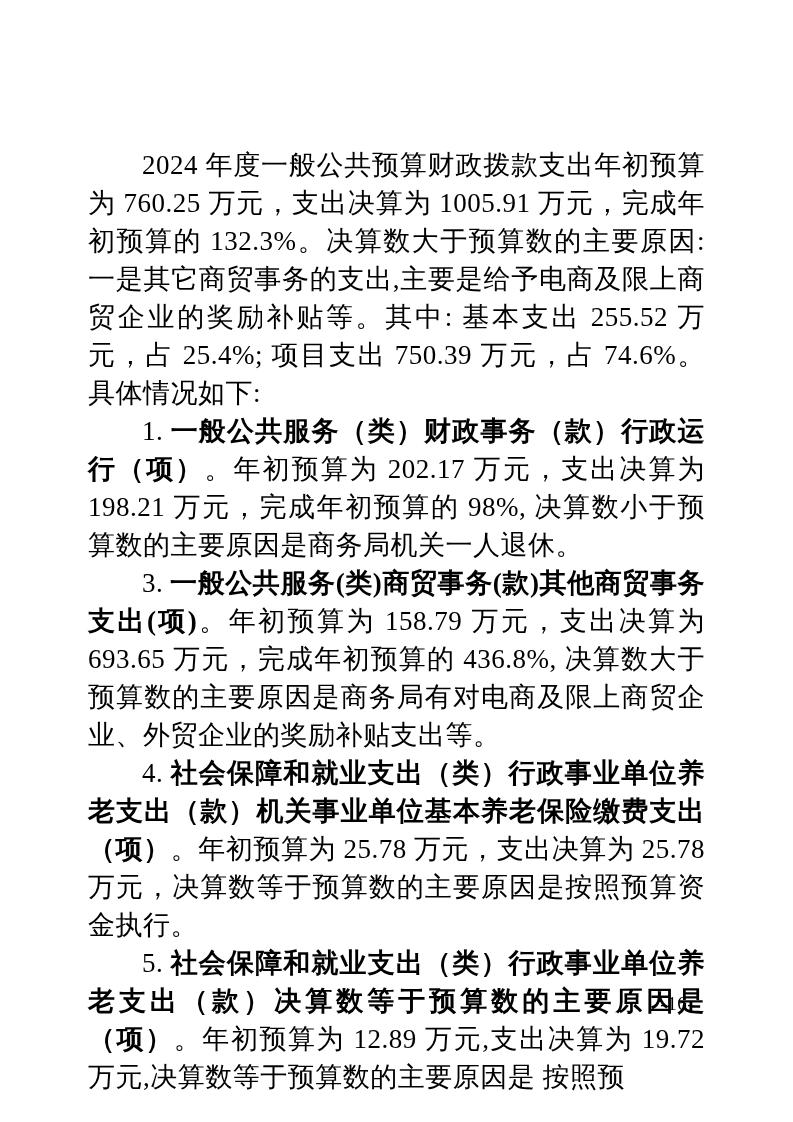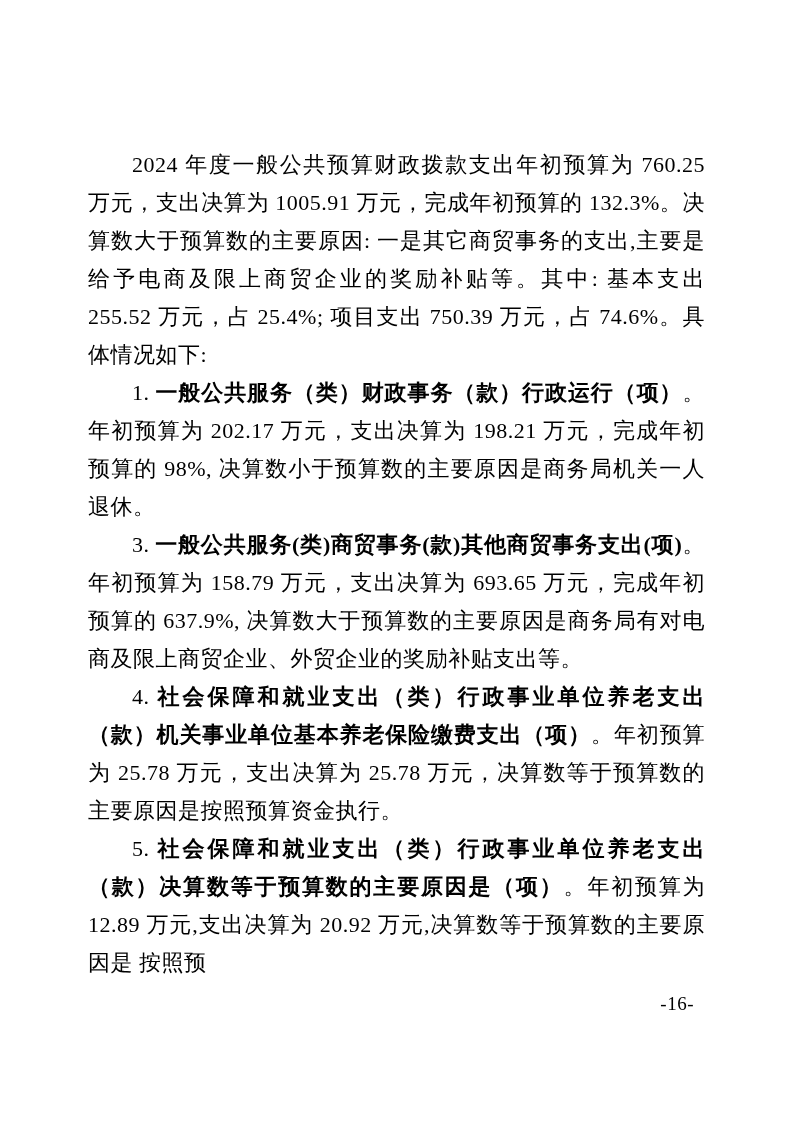--- a/index.html
+++ b/index.html
@@ -18,21 +18,21 @@
     width: 793px;
     height: 1122px;
     background: #ffffff;
     overflow: hidden;
   }
   .content {
     position: absolute;
     left: 88px;
     width: 617px;
     top: 146px;
-    font-size: 22px;
+    font-size: 27px;
     line-height: 38px;
     text-align: justify;
     text-justify: inter-ideograph;
     letter-spacing: 0.5px;
   }
   .content p {
     margin: 0;
     padding: 0;
     text-indent: 2em;
   }
@@ -55,22 +55,22 @@
 <body>
 
 <div class="page">
   <div class="content">
 
     <p><span class="num"></span><span class="b"></span><span>2024 年度一般公共预算财政拨款支出年初预算为 760.25 万元，支出决算为 1005.91 万元，完成年初预算的 132.3%。决算数大于预算数的主要原因: 一是其它商贸事务的支出,主要是给予电商及限上商贸企业的奖励补贴等。其中: 基本支出 255.52 万元，占 25.4%; 项目支出 750.39 万元，占 74.6%。具体情况如下:</span></p>
 
     <p><span class="num">1.</span><span class="b">一般公共服务（类）财政事务（款）行政运行（项）</span><span>。年初预算为 202.17 万元，支出决算为 198.21 万元，完成年初预算的 98%, 决算数小于预算数的主要原因是商务局机关一人退休。</span></p>
 
 
-    <p><span class="num">3.</span><span class="b">一般公共服务(类)商贸事务(款)其他商贸事务支出(项)</span><span>。年初预算为 158.79 万元，支出决算为 693.65 万元，完成年初预算的 637.9%, 决算数大于预算数的主要原因是商务局有对电商及限上商贸企业、外贸企业的奖励补贴支出等。</span></p>
+    <p><span class="num">3.</span><span class="b">一般公共服务(类)商贸事务(款)其他商贸事务支出(项)</span><span>。年初预算为 158.79 万元，支出决算为 693.65 万元，完成年初预算的 436.8%, 决算数大于预算数的主要原因是商务局有对电商及限上商贸企业、外贸企业的奖励补贴支出等。</span></p>
 
     <p><span class="num">4.</span><span class="b">社会保障和就业支出（类）行政事业单位养老支出（款）机关事业单位基本养老保险缴费支出（项）</span><span>。年初预算为 25.78 万元，支出决算为 25.78 万元，决算数等于预算数的主要原因是按照预算资金执行。</span></p>
 
-    <p><span class="num">5.</span><span class="b">社会保障和就业支出（类）行政事业单位养老支出（款）决算数等于预算数的主要原因是（项）</span><span>。年初预算为 12.89 万元,支出决算为 20.92 万元,决算数等于预算数的主要原因是 按照预</span></p>
+    <p><span class="num">5.</span><span class="b">社会保障和就业支出（类）行政事业单位养老支出（款）决算数等于预算数的主要原因是（项）</span><span>。年初预算为 12.89 万元,支出决算为 19.72 万元,决算数等于预算数的主要原因是 按照预</span></p>
 
   </div>
 
   <div class="pagenum">-16-</div>
 </div>
 
 </body></html>

